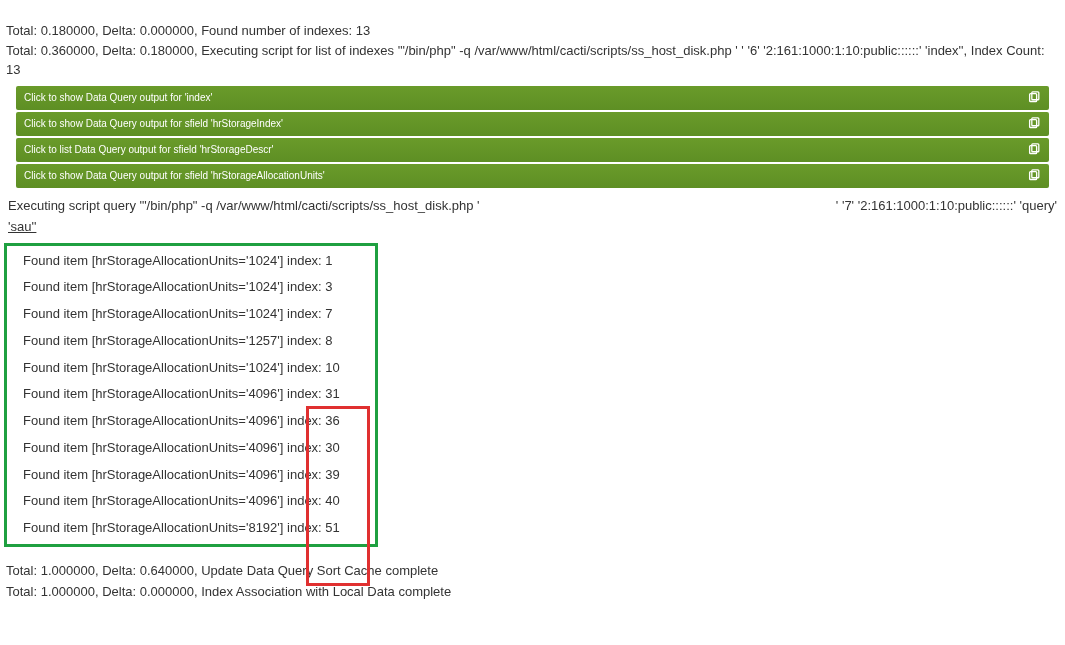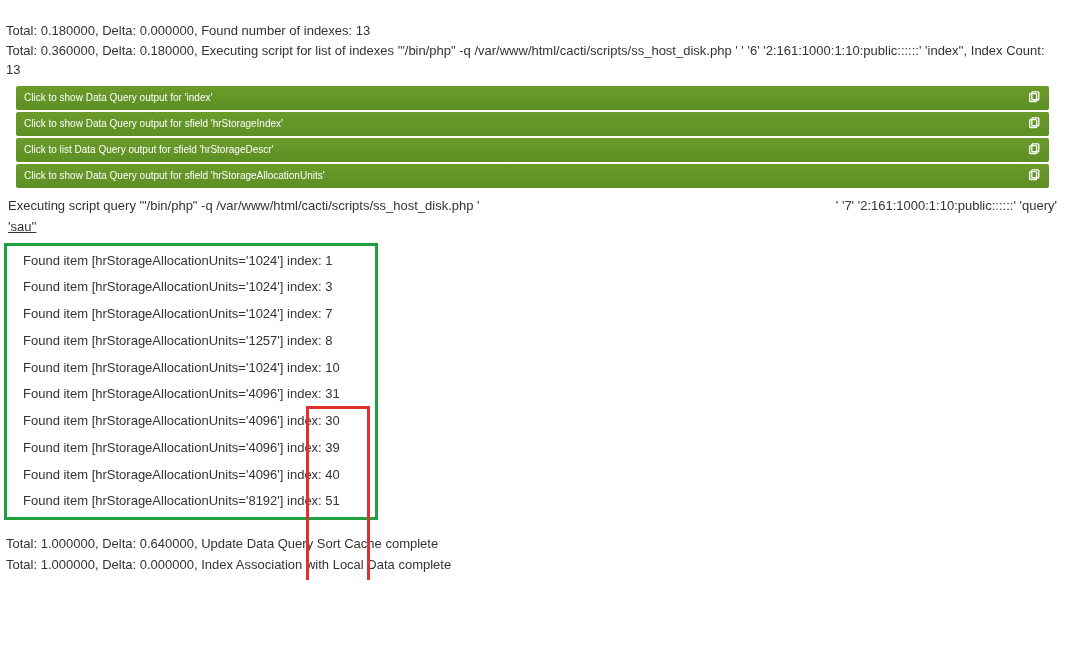--- a/index.html
+++ b/index.html
@@ -131,20 +131,21 @@
   <span>'sau''</span>
 </div>
 
 <div class="green-box">
   <div class="found-row">Found item [hrStorageAllocationUnits='1024'] index: 1</div>
   <div class="found-row">Found item [hrStorageAllocationUnits='1024'] index: 3</div>
   <div class="found-row">Found item [hrStorageAllocationUnits='1024'] index: 7</div>
   <div class="found-row">Found item [hrStorageAllocationUnits='1257'] index: 8</div>
   <div class="found-row">Found item [hrStorageAllocationUnits='1024'] index: 10</div>
   <div class="found-row">Found item [hrStorageAllocationUnits='4096'] index: 31</div>
+  <div class="found-row">Found item [hrStorageAllocationUnits='4096'] index: 36</div>
   <div class="found-row">Found item [hrStorageAllocationUnits='4096'] index: 30</div>
   <div class="found-row">Found item [hrStorageAllocationUnits='4096'] index: 39</div>
   <div class="found-row">Found item [hrStorageAllocationUnits='4096'] index: 40</div>
   <div class="found-row">Found item [hrStorageAllocationUnits='8192'] index: 51</div>
   <div class="red-box"></div>
 </div>
 
 <div class="bottom-text">
   <div>Total: 1.000000, Delta: 0.640000, Update Data Query Sort Cache complete</div>
   <div>Total: 1.000000, Delta: 0.000000, Index Association with Local Data complete</div>

